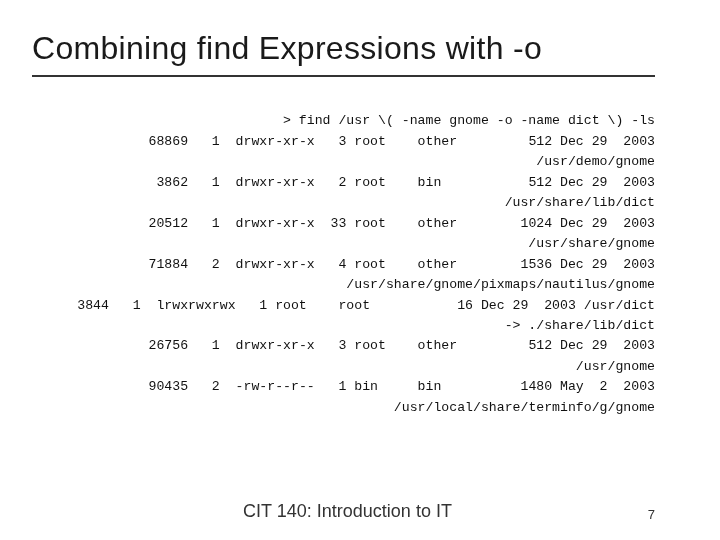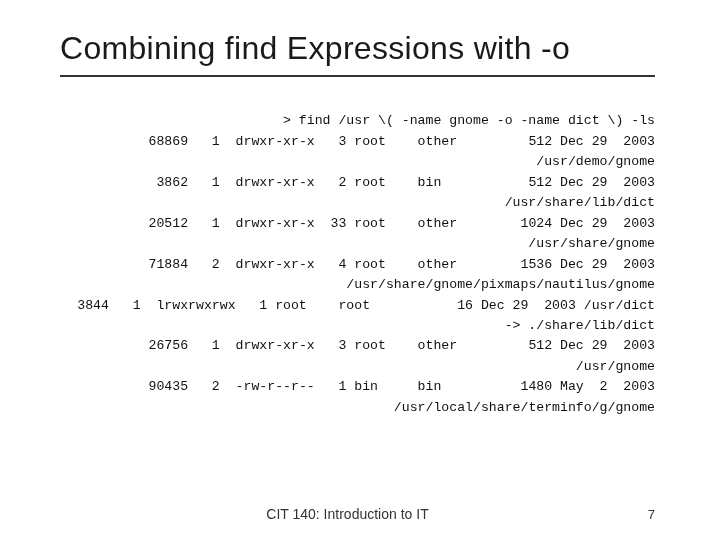--- a/index.html
+++ b/index.html
@@ -14,21 +14,21 @@
       background: #ffffff;
       font-family: Arial, Helvetica, sans-serif;
       overflow: hidden;
     }
 
     .slide {
       width: 695px;
       height: 540px;
       background: #ffffff;
       position: relative;
-      padding: 30px 40px 20px 60px;
+      padding: 30px 40px 20px 32px;
     }
 
     .title {
       font-size: 32px;
       font-weight: normal;
       color: #1a1a1a;
       margin-bottom: 8px;
       letter-spacing: 0.3px;
     }
 
@@ -52,21 +52,21 @@
       bottom: 18px;
       left: 0;
       right: 0;
       display: flex;
       justify-content: center;
       align-items: center;
     }
 
     .footer-text {
       font-family: Arial, Helvetica, sans-serif;
-      font-size: 14px;
+      font-size: 18px;
       color: #333333;
     }
 
     .footer-page {
       position: absolute;
       right: 40px;
       bottom: 18px;
       font-family: Arial, Helvetica, sans-serif;
       font-size: 13px;
       color: #333333;

